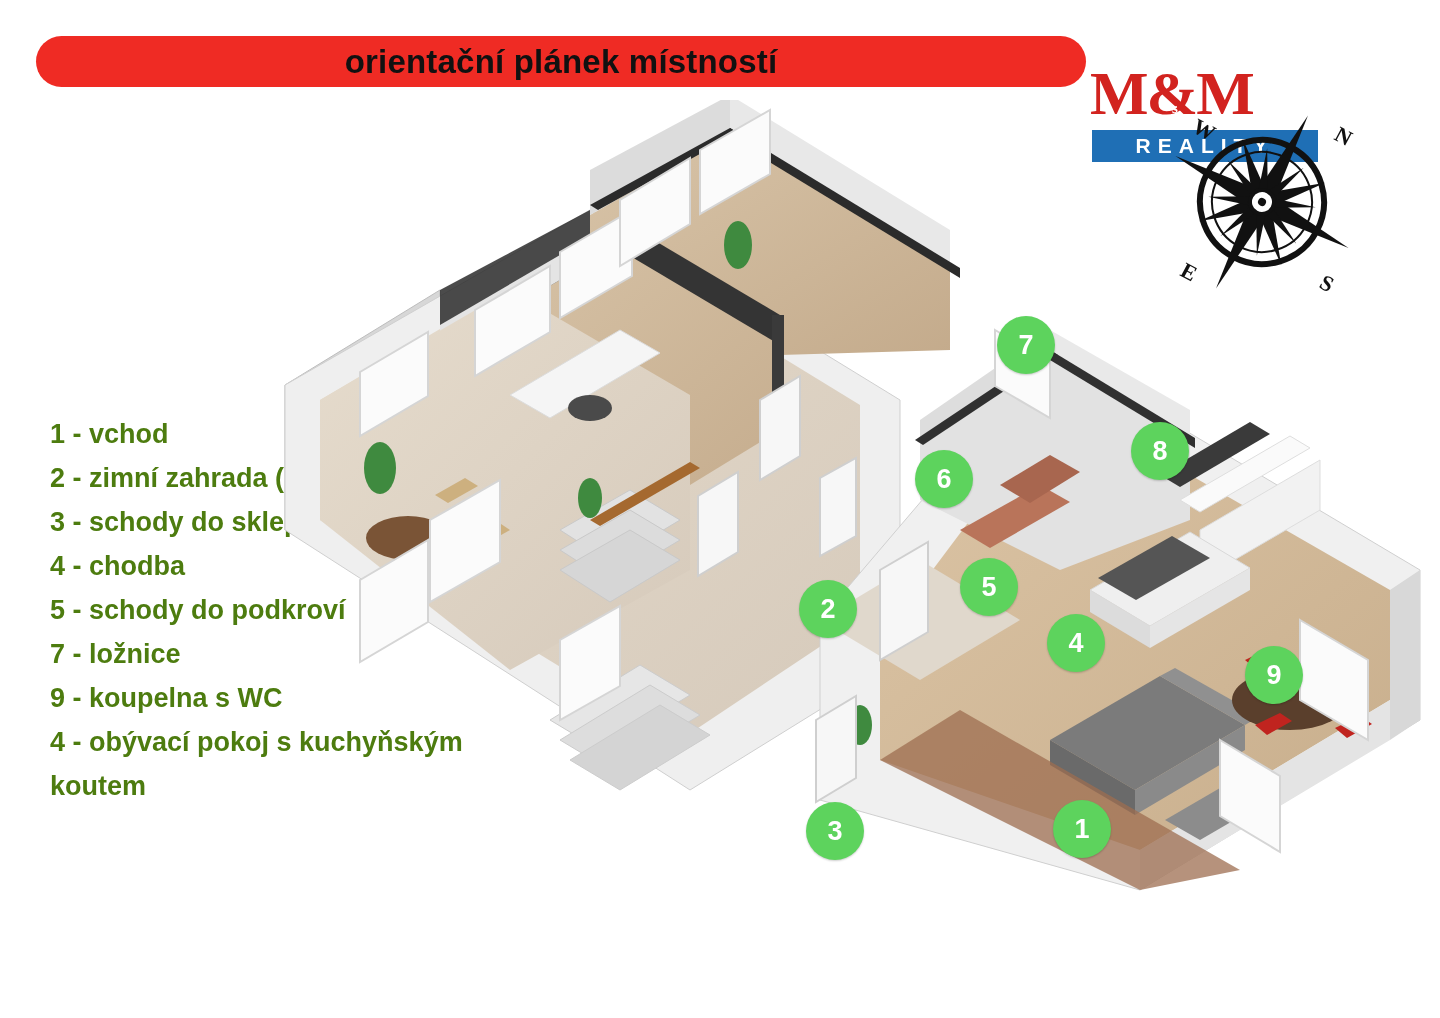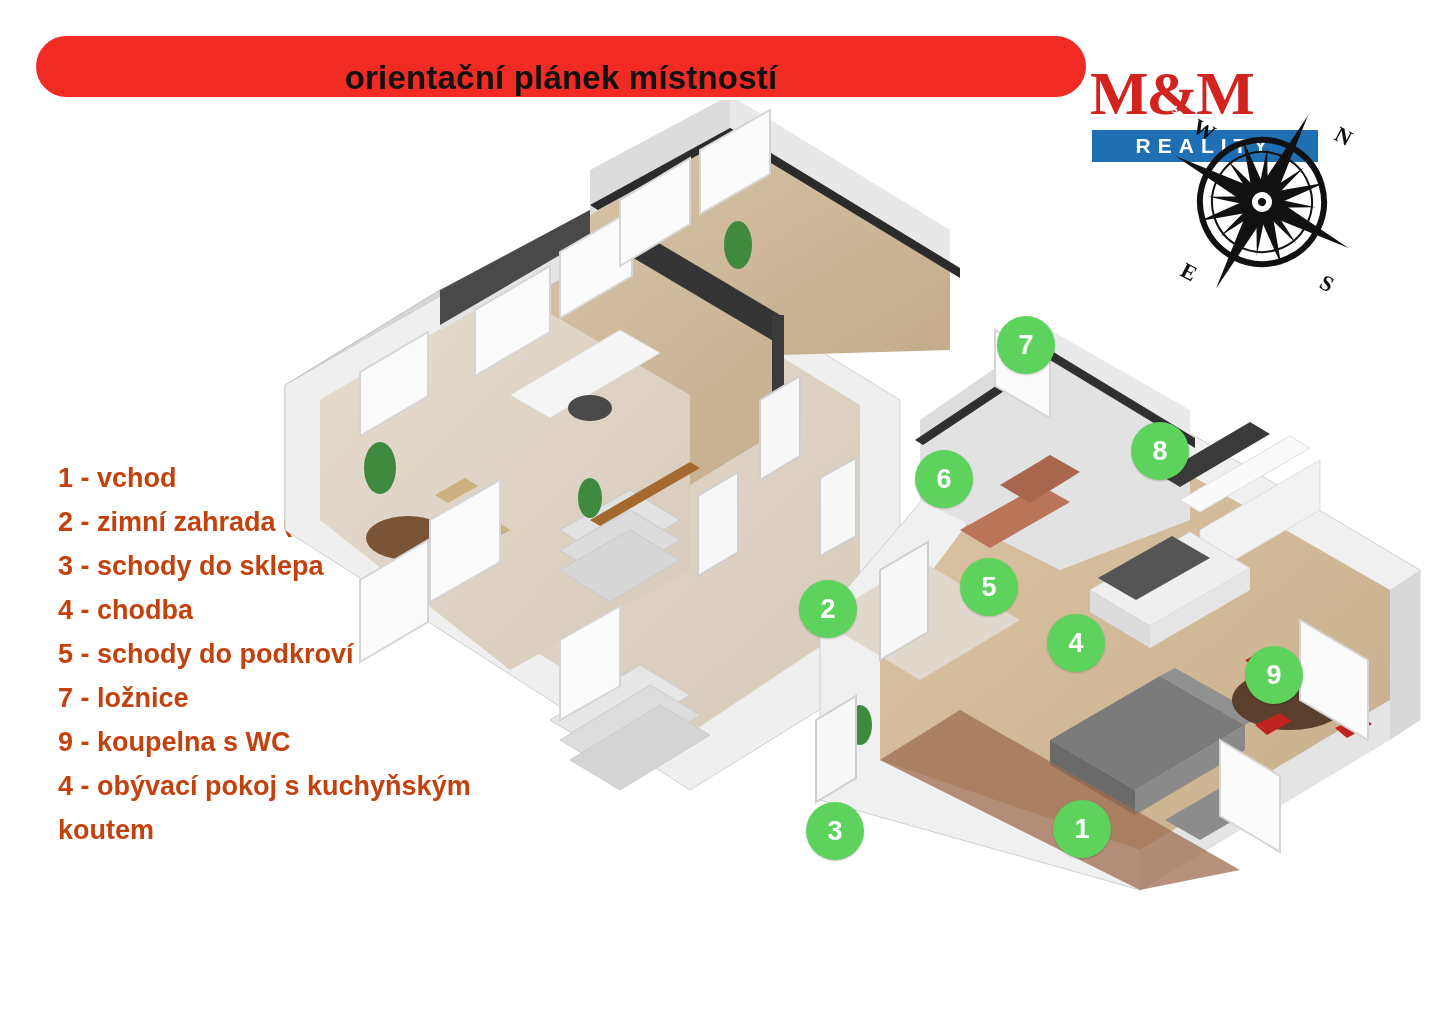--- a/index.html
+++ b/index.html
@@ -14,25 +14,25 @@
     overflow: hidden;
     font-family: "Liberation Sans", sans-serif;
   }
 
   
   #title-banner {
     position: absolute;
     left: 36px;
     top: 36px;
     width: 1050px;
-    height: 61px;
+    height: 51px;
     background: #ef2b24;
     border-radius: 32px;
     display: flex;
-    align-items: flex-end;
+    align-items: center;
     justify-content: center;
   }
   #title-text {
     font-size: 33px;
     font-weight: bold;
     color: #111111;
     letter-spacing: 0.2px;
     white-space: nowrap;
   }
 
@@ -89,27 +89,26 @@
     left: 1155px;
     top: 95px;
     width: 215px;
     height: 215px;
   }
 
   
   #legend {
     position: absolute;
     left: 50px;
-    top: 456px;
+    top: 412px;
     width: 420px;
     font-size: 27px;
     font-weight: bold;
-    color: #c2410c;
+    color: #4d7c0f;
     line-height: 44px;
-    margin-left: 8px;
   }
   #legend .legend-item {
     white-space: normal;
   }
 
   
   #floorplan {
     position: absolute;
     left: 260px;
     top: 100px;

